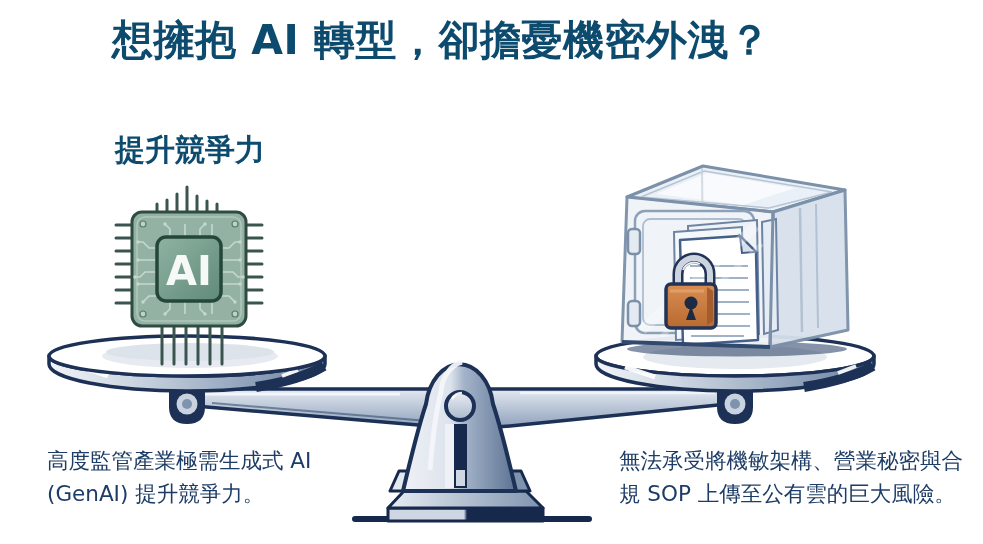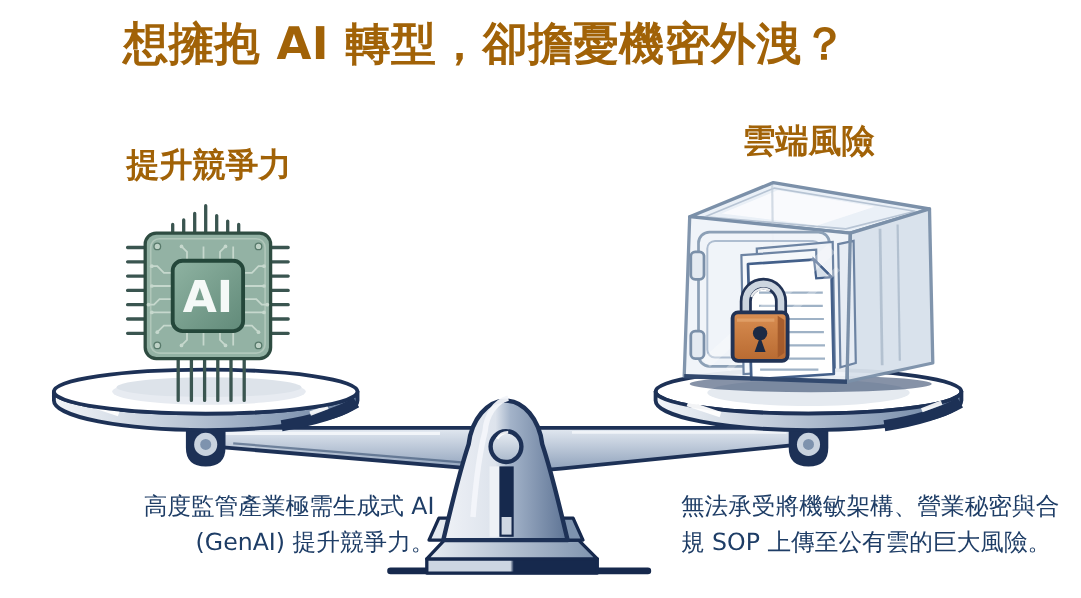--- a/index.html
+++ b/index.html
@@ -1,26 +1,26 @@
 <!DOCTYPE html>
 <html><head>
 <meta charset="utf-8">
 <style>
   html,body{margin:0;padding:0;background:#ffffff;}
   #stage{position:relative;width:983px;height:544px;background:#ffffff;overflow:hidden;
          font-family:"DejaVu Sans","Liberation Sans",sans-serif;}
   #scene{position:absolute;left:0;top:0;}
-  .txt{position:absolute;color:#a16207;}
+  .txt{position:absolute;color:#0c4a6e;}
   #title{left:112px;top:14px;width:760px;font-size:41px;line-height:52px;font-weight:bold;
          letter-spacing:0.5px;white-space:nowrap;}
   .side-label{font-size:30px;font-weight:bold;text-align:center;width:212px;}
   #label-left{left:84px;top:130px;}
   #label-right{left:629px;top:108px;}
   .caption{font-size:21.5px;line-height:33px;color:#1e3d66;white-space:pre-line;}
-  #caption-left{left:35px;top:444px;width:360px;text-align:right;}
+  #caption-left{left:47px;top:444px;width:360px;}
   #caption-right{left:619px;top:444px;width:370px;}
 </style>
 </head>
 <body>
 
 <div id="stage">
 
   <svg id="scene" width="983" height="544" viewBox="0 0 983 544">
     <defs>
       <linearGradient id="gBand" x1="0" y1="0" x2="1" y2="0">
@@ -205,20 +205,19 @@
       <rect x="456" y="470" width="9" height="16" fill="#cfd7e2"></rect>
       <circle cx="460" cy="406" r="14" fill="url(#gPivot)" stroke="#1d3156" stroke-width="4"></circle>
       <path d="M 452 399 A 11 11 0 0 1 462 393" fill="none" stroke="#ffffff" stroke-width="2.5" opacity="0.9"></path>
     </g>
   </svg>
 
   <div id="title" class="txt">想擁抱 AI 轉型，卻擔憂機密外洩？</div>
 
   <div id="label-left" class="txt side-label">提升競爭力</div>
 
-  <div id="label-right" class="txt side-label">雲端風險</div>
 
   <div id="caption-left" class="txt caption">高度監管產業極需生成式 AI
 (GenAI) 提升競爭力。</div>
 
   <div id="caption-right" class="txt caption">無法承受將機敏架構、營業秘密與合
 規 SOP 上傳至公有雲的巨大風險。</div>
 </div>
 
 </body></html>

